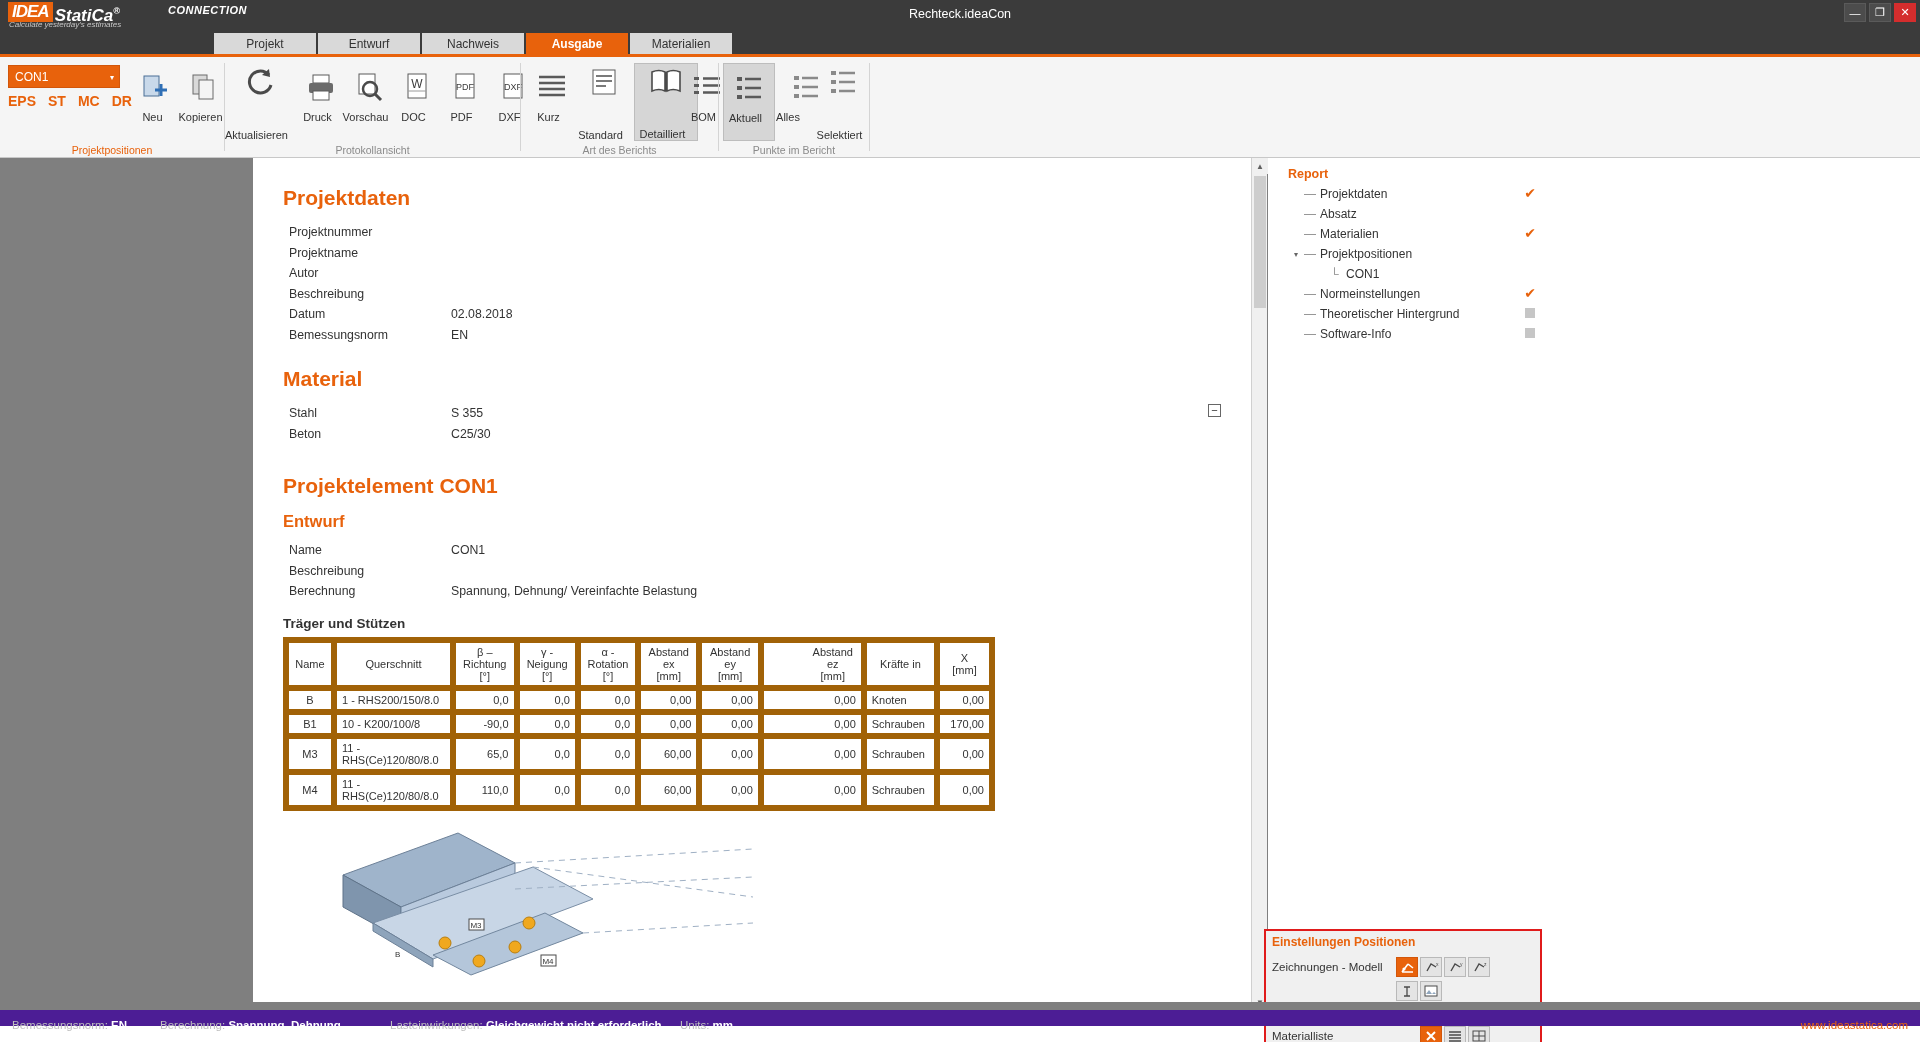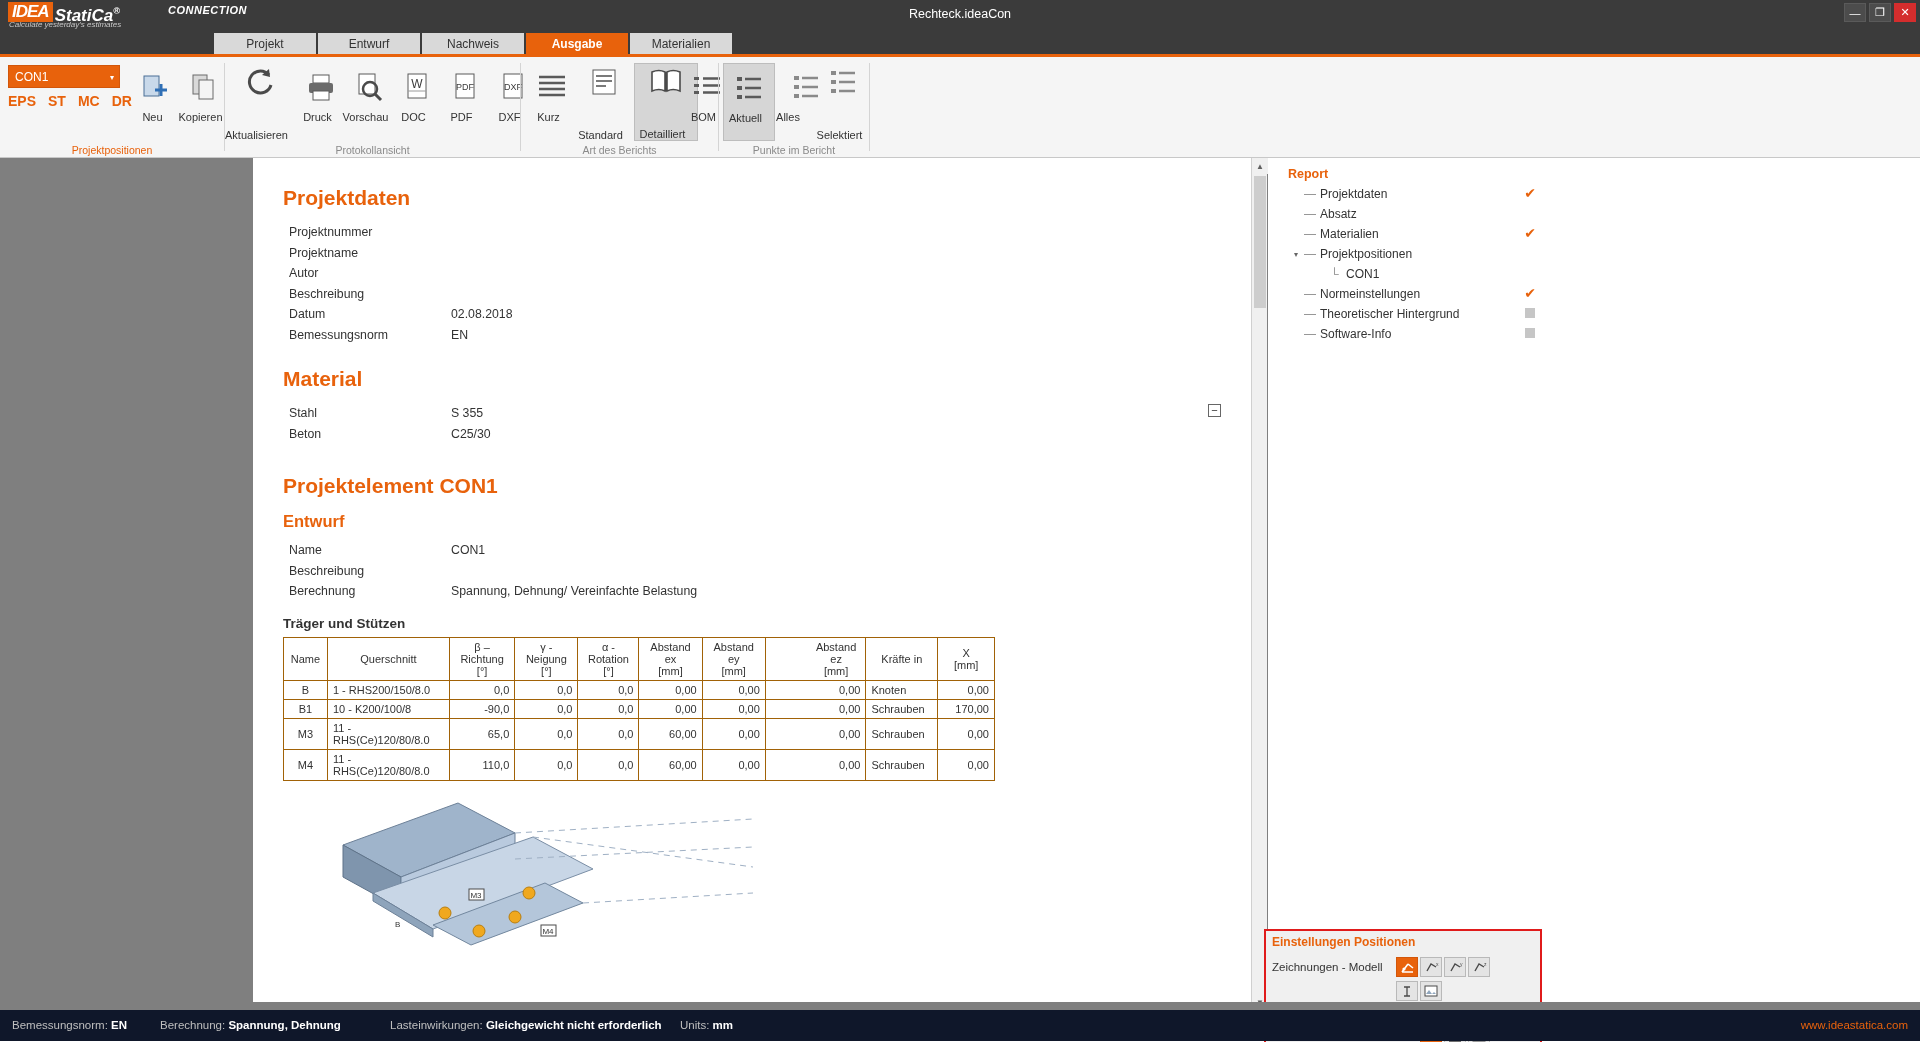--- a/index.html
+++ b/index.html
@@ -186,21 +186,21 @@
   .kv { display: flex; font-size: 12.3px; line-height: 20.5px; }
   .kv .k { width: 168px; padding-left: 6px; }
   .kv .v { flex: 1; }
   table.doc-table {
     border-collapse: collapse;
     width: 712px;
     font-size: 11px;
     margin-top: 2px;
   }
   table.doc-table th, table.doc-table td {
-    border: 1px solid #a16207;
+    border: 6px solid #a16207;
     padding: 3px 5px;
     vertical-align: middle;
   }
   table.doc-table th {
     font-weight: normal; text-align: center; line-height: 12px;
   }
   table.doc-table td { text-align: right; }
   table.doc-table td.l { text-align: left; }
   table.doc-table td.c { text-align: center; }
 
@@ -288,22 +288,22 @@
     background: #e4e4e4;
     display: flex; align-items: center; justify-content: center;
     cursor: pointer;
   }
   .btn-sq.on { background: #e8620c; border-color: #d2560a; color: #ffffff; }
   .btn-sq svg { display: block; }
 
   
   .statusbar {
     position: absolute; left: 0; top: 1010px;
-    width: 1920px; height: 31px;
-    background: #0f172a;
+    width: 1920px; height: 16px;
+    background: #4c1d95;
     color: #ffffff;
   }
   .st-item { position: absolute; top: 9px; font-size: 11.5px; }
   .st-item .lab { color: #bfbfbf; }
   .st-item .val { color: #ffffff; font-weight: bold; }
   .st-link {
     position: absolute; right: 12px; top: 9px;
     color: #e8620c; font-size: 11.5px; cursor: pointer;
   }
   .gray-strip {

